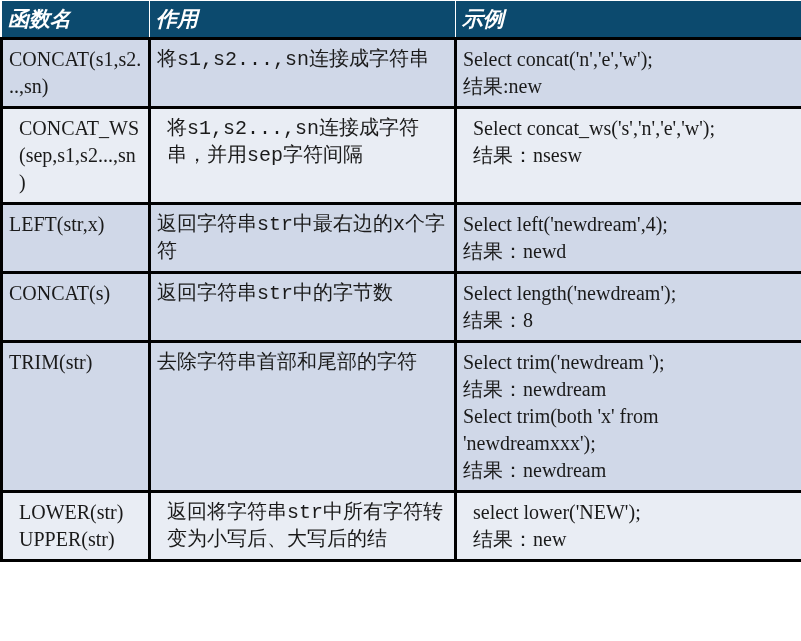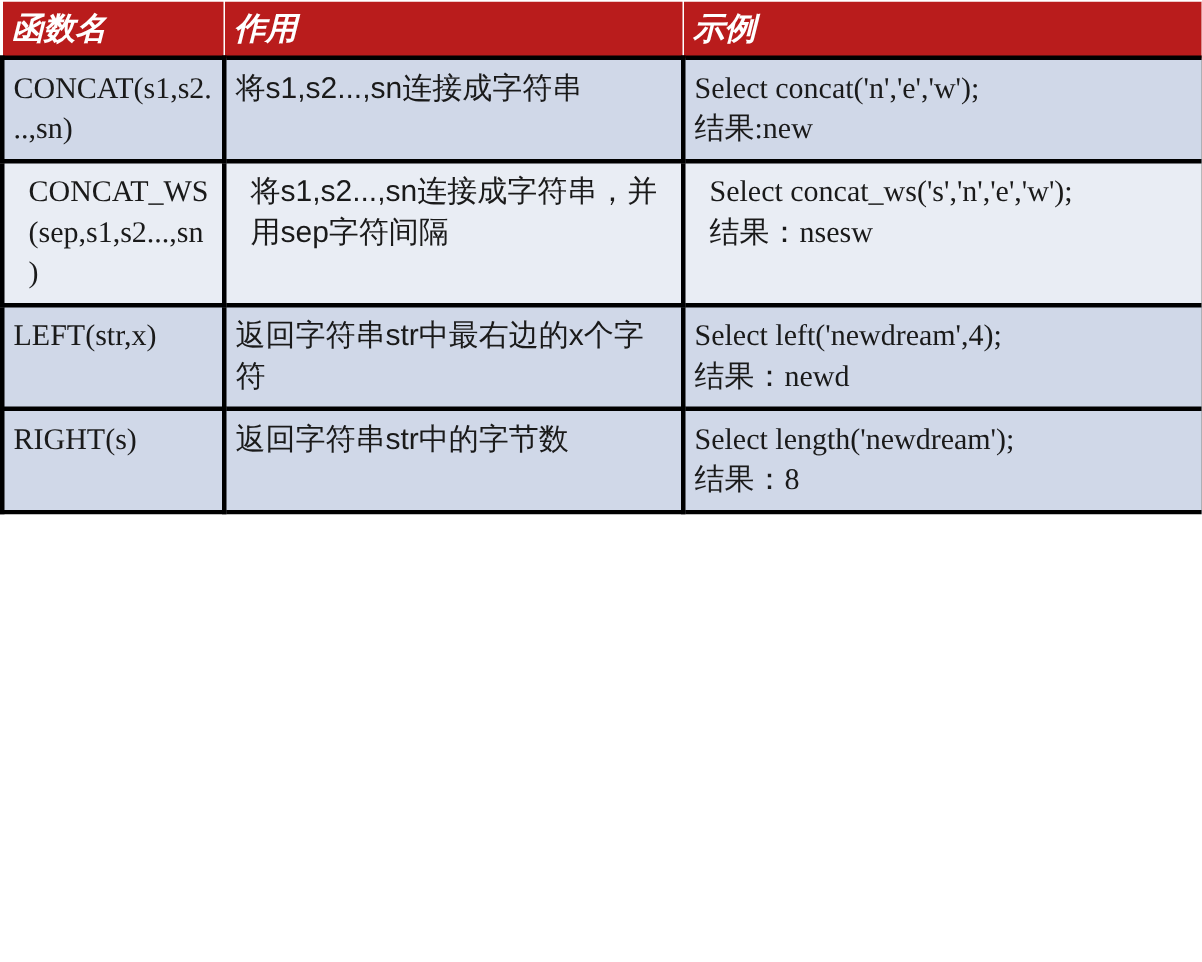--- a/index.html
+++ b/index.html
@@ -10,21 +10,21 @@
   }
   table {
     border-collapse: collapse;
     width: 801px;
     table-layout: fixed;
   }
   col.c1 { width: 148px; }
   col.c2 { width: 306px; }
   col.c3 { width: 347px; }
   th {
-    background: #b91c1c;
+    background: #0c4a6e;
     color: #ffffff;
     text-align: left;
     font-weight: bold;
     font-size: 21px;
     padding: 4px 6px 4px 6px;
     border: 1px solid #ffffff;
     font-family: Liberation Mono, monospace;
     font-style: italic;
   }
   td {
@@ -32,21 +32,21 @@
     line-height: 1.35;
     color: #1a1a1a;
     padding: 6px 6px 6px 6px;
     border: 3px solid #000000;
     vertical-align: top;
     word-wrap: break-word;
     overflow-wrap: break-word;
   }
   tr.band0 td { background: #d0d8e8; }
   tr.band1 td { background: #e9edf4; padding-left: 16px; }
-  .cjk { font-family: Liberation Sans, sans-serif; }
+  .cjk { font-family: Liberation Mono, monospace; }
 </style>
 </head>
 <body>
 
 <table>
   <colgroup>
     <col class="c1">
       <col class="c2">
       <col class="c3">
   </colgroup>
@@ -67,18 +67,28 @@
       <td>CONCAT_WS(sep,s1,s2...,sn)</td>
       <td class="cjk">将s1,s2...,sn连接成字符串，并用sep字符间隔</td>
       <td>Select concat_ws('s','n','e','w');<br>结果：nsesw</td>
     </tr>
     <tr class="band0">
       <td>LEFT(str,x)</td>
       <td class="cjk">返回字符串str中最右边的x个字符</td>
       <td>Select left('newdream',4);<br>结果：newd</td>
     </tr>
     <tr class="band0">
-      <td>RIGHT(s)</td>
+      <td>CONCAT(s)</td>
       <td class="cjk">返回字符串str中的字节数</td>
       <td>Select length('newdream');<br>结果：8</td>
+    </tr>
+    <tr class="band0">
+      <td>TRIM(str)</td>
+      <td class="cjk">去除字符串首部和尾部的字符</td>
+      <td>Select  trim('newdream   ');<br>结果：newdream<br>Select  trim(both 'x' from 'newdreamxxx');<br>结果：newdream</td>
+    </tr>
+    <tr class="band1">
+      <td>LOWER(str)<br>UPPER(str)</td>
+      <td class="cjk">返回将字符串str中所有字符转变为小写后、大写后的结</td>
+      <td>select lower('NEW');<br>结果：new</td>
     </tr>
   </tbody>
 </table>
 
 </body></html>

